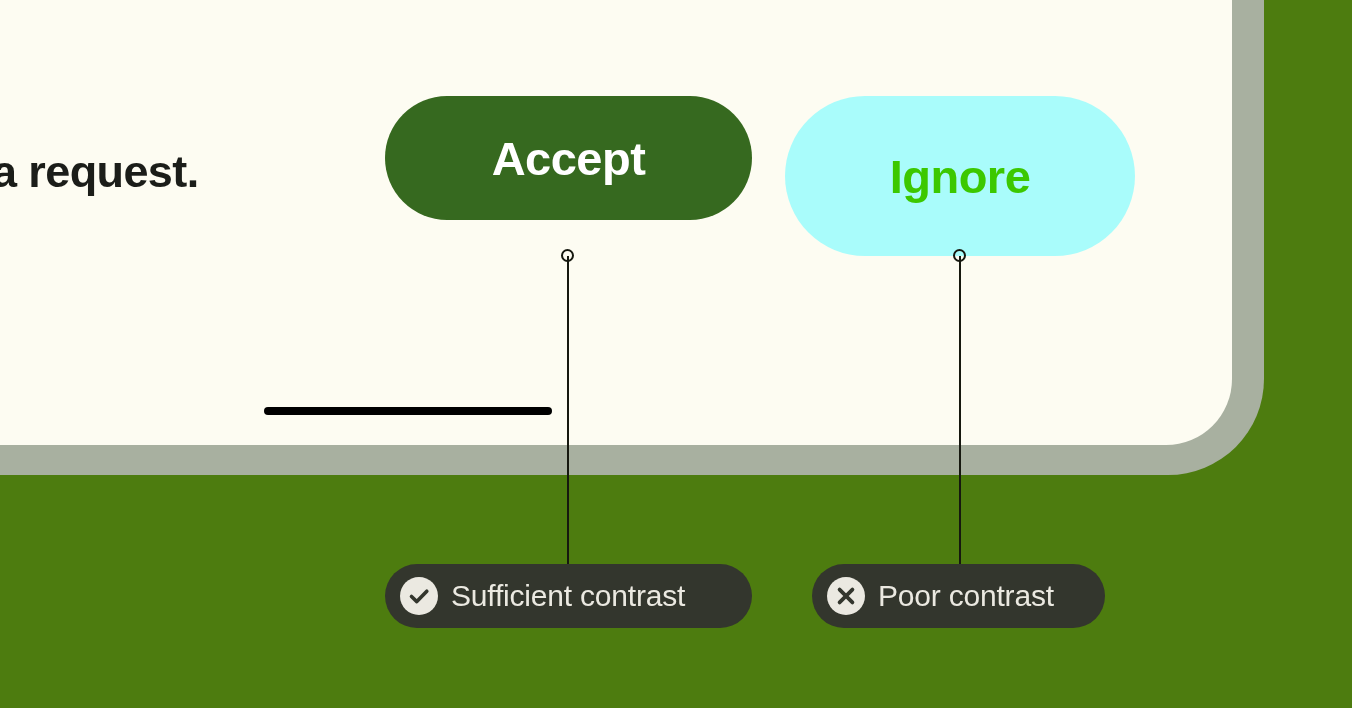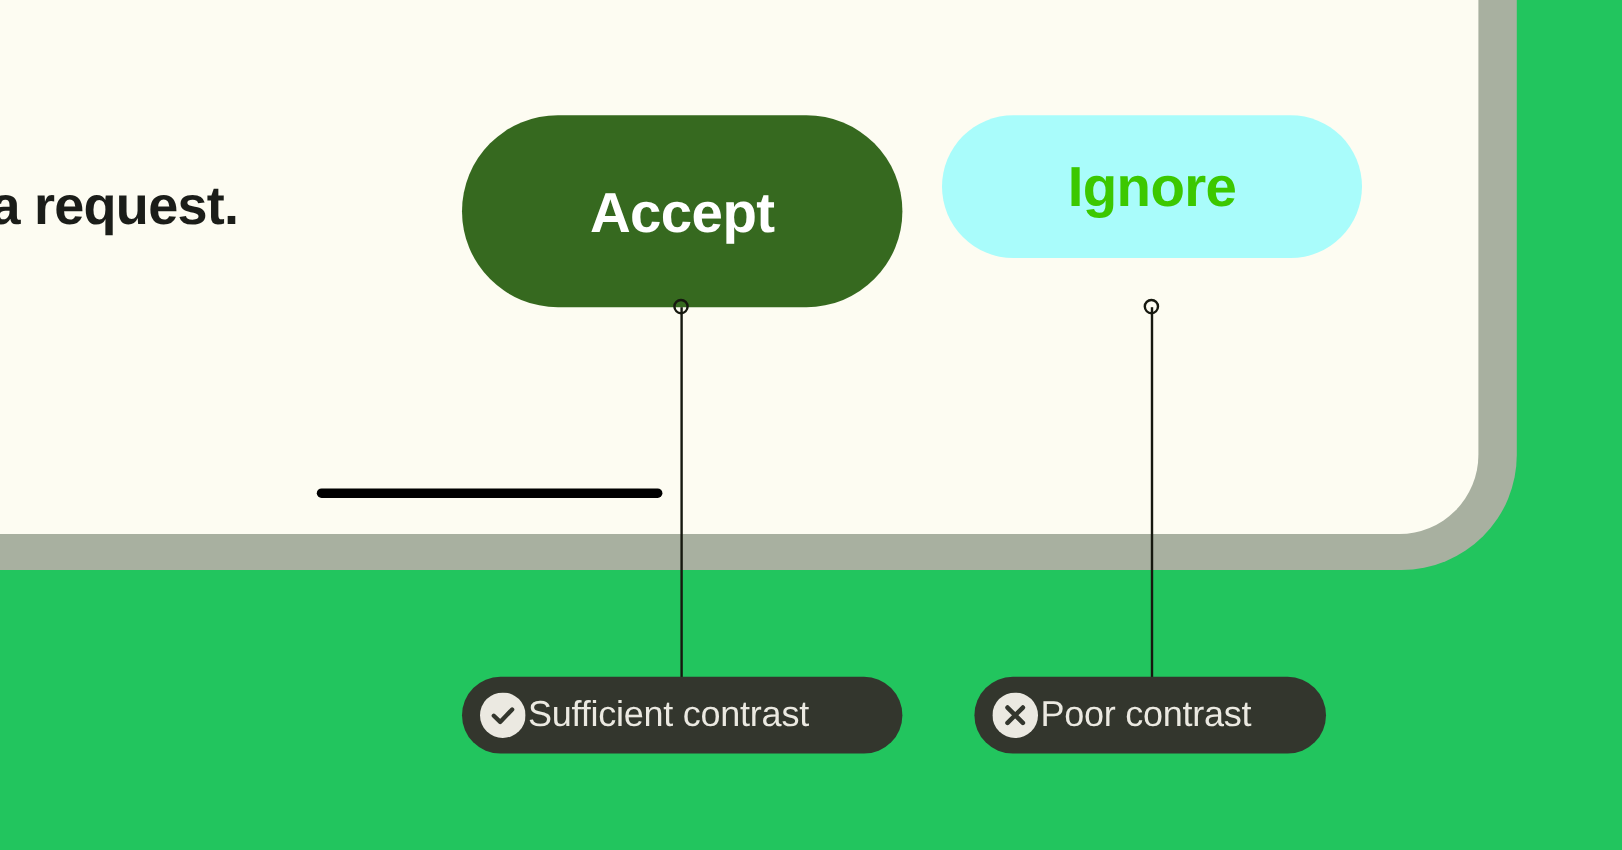--- a/index.html
+++ b/index.html
@@ -12,21 +12,21 @@
     overflow: hidden;
     background: #dce7cb;
     font-family: "Liberation Sans", sans-serif;
     position: relative;
   }
 
   
   #page {
     position: absolute;
     inset: 0;
-    background: #22c55e;
+    background: #4d7c0f;
   }
 
   
   .device-frame {
     position: absolute;
     left: -300px;
     top: -300px;
     width: 1564px;
     height: 775px;
     background: #a8b0a0;
@@ -66,30 +66,30 @@
     font-family: "Liberation Sans", sans-serif;
     font-size: 47px;
     font-weight: 700;
     letter-spacing: -0.5px;
     cursor: pointer;
   }
   .btn-accept {
     left: 385px;
     top: 96px;
     width: 367px;
-    height: 160px;
+    height: 124px;
     border-radius: 80px;
     background: #36691f;
     color: #ffffff;
   }
   .btn-ignore {
     left: 785px;
     top: 96px;
     width: 350px;
-    height: 119px;
+    height: 160px;
     border-radius: 80px;
     background: #a9fcfb;
     color: #3cc800;
   }
 
   
   .home-indicator {
     position: absolute;
     left: 264px;
     top: 407px;
@@ -119,21 +119,21 @@
   }
   .dot-accept { left: 561px; top: 249px; }
   .dot-ignore { left: 953px; top: 249px; }
 
   
   .annotation {
     position: absolute;
     height: 64px;
     display: flex;
     align-items: center;
-    gap: 2px;
+    gap: 13px;
     padding: 0 26px 0 15px;
     border-radius: 32px;
     background: #33362d;
     box-sizing: border-box;
   }
   .annotation-sufficient { left: 385px; top: 564px; width: 367px; }
   .annotation-poor { left: 812px; top: 564px; width: 293px; }
 
   .annotation-label {
     font-size: 30px;

